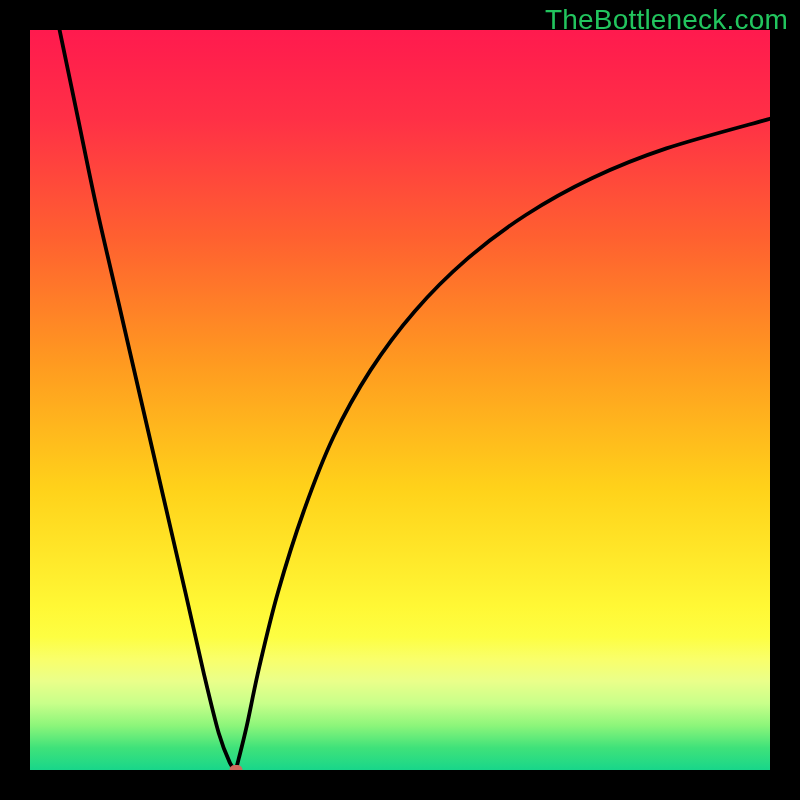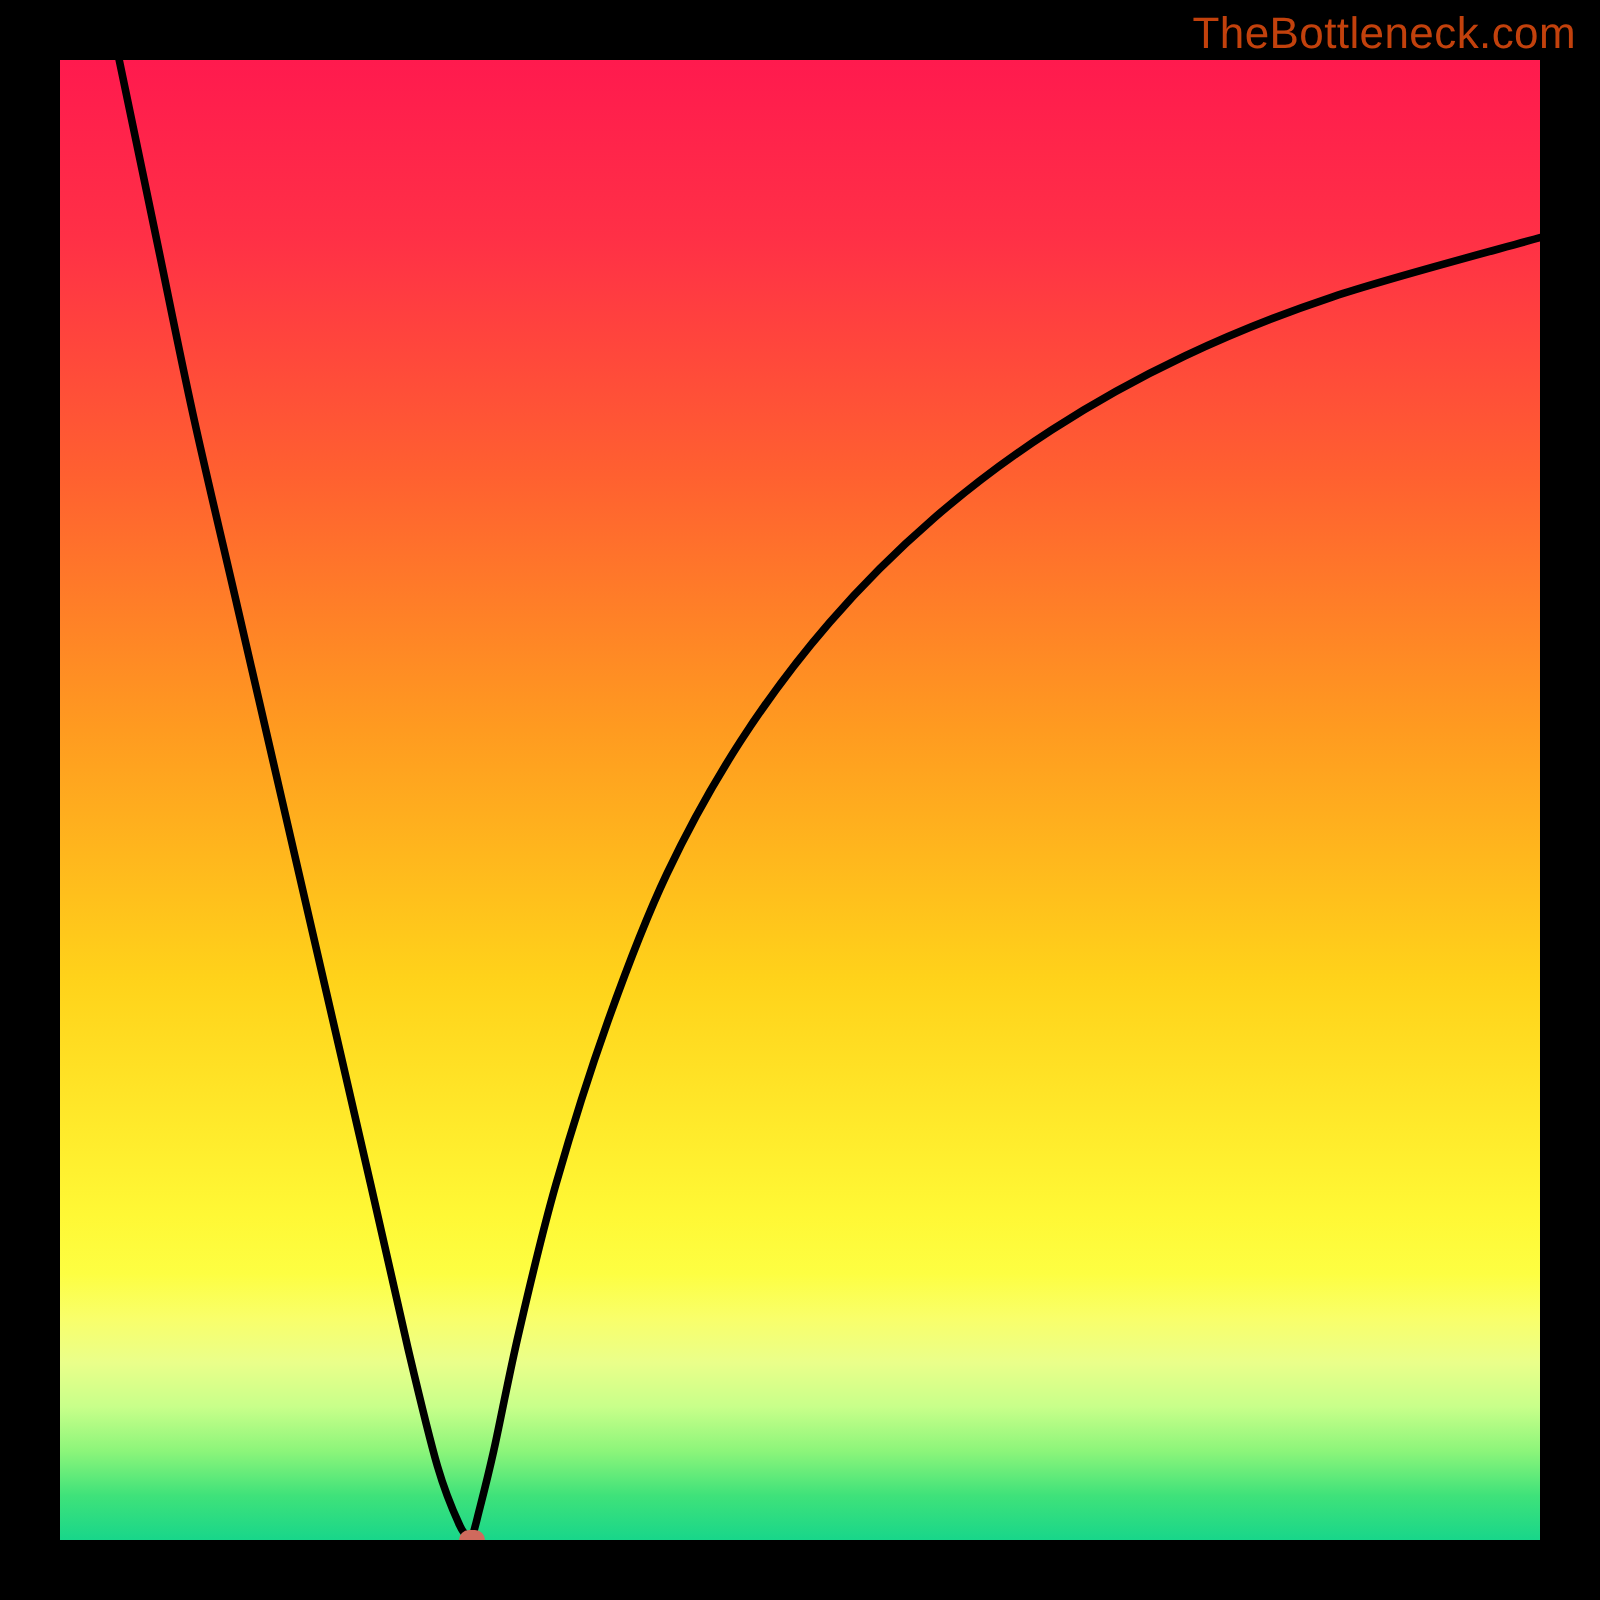--- a/index.html
+++ b/index.html
@@ -39,22 +39,22 @@
     position: absolute;
     width: 13px;
     height: 10px;
     border-radius: 5px;
     transform: translate(-50%, -50%);
   }
   .watermark {
     position: absolute;
     top: 4px;
     right: 12px;
-    color: #c2410c;
-    font-size: 22px;
+    color: #22c55e;
+    font-size: 28px;
     font-weight: 400;
     letter-spacing: 0.2px;
   }
 </style>
 </head>
 <body>
 
 <div class="frame">
 
   <div class="watermark">TheBottleneck.com</div>

